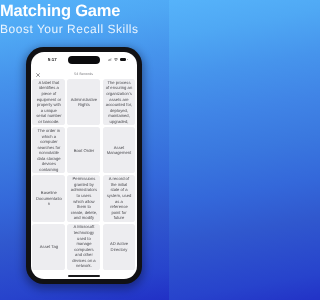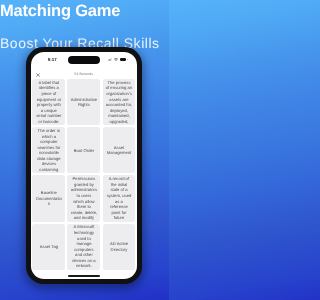--- a/index.html
+++ b/index.html
@@ -5,21 +5,21 @@
   * { margin:0; padding:0; box-sizing:border-box; }
   html,body { width:169px; height:300px; overflow:hidden; }
   body, body * { -webkit-font-smoothing:antialiased; text-rendering:geometricPrecision; }
   body {
     font-family:"Liberation Sans", sans-serif;
     background:linear-gradient(170deg,#56b3fa 0%,#4fa8f4 11%,#4694ec 24%,#4084e6 37%,#3a78df 49%,#3468da 62%,#3058ce 74%,#2743cc 91%,#2130c6 100%);
     position:relative;
   }
   .hdr { padding-top:2px; }
   .title { color:#fff; font-size:16.5px; font-weight:bold; letter-spacing:-0.2px; }
-  .sub { color:#e9f4fe; font-size:14px; letter-spacing:0.52px; margin-top:14px; }
+  .sub { color:#e9f4fe; font-size:12px; letter-spacing:0.52px; margin-top:1px; }
 
   .phone {
     position:absolute; left:25.5px; top:47.3px; width:116.3px; height:236.8px;
     background:#111114; border-radius:17.5px;
     box-shadow:0 3px 9px 2px rgba(6,10,35,0.42);
     padding:5.2px;
   }
   .screen {
     width:100%; height:100%; background:#fff; border-radius:13px; overflow:hidden;
     position:relative;

